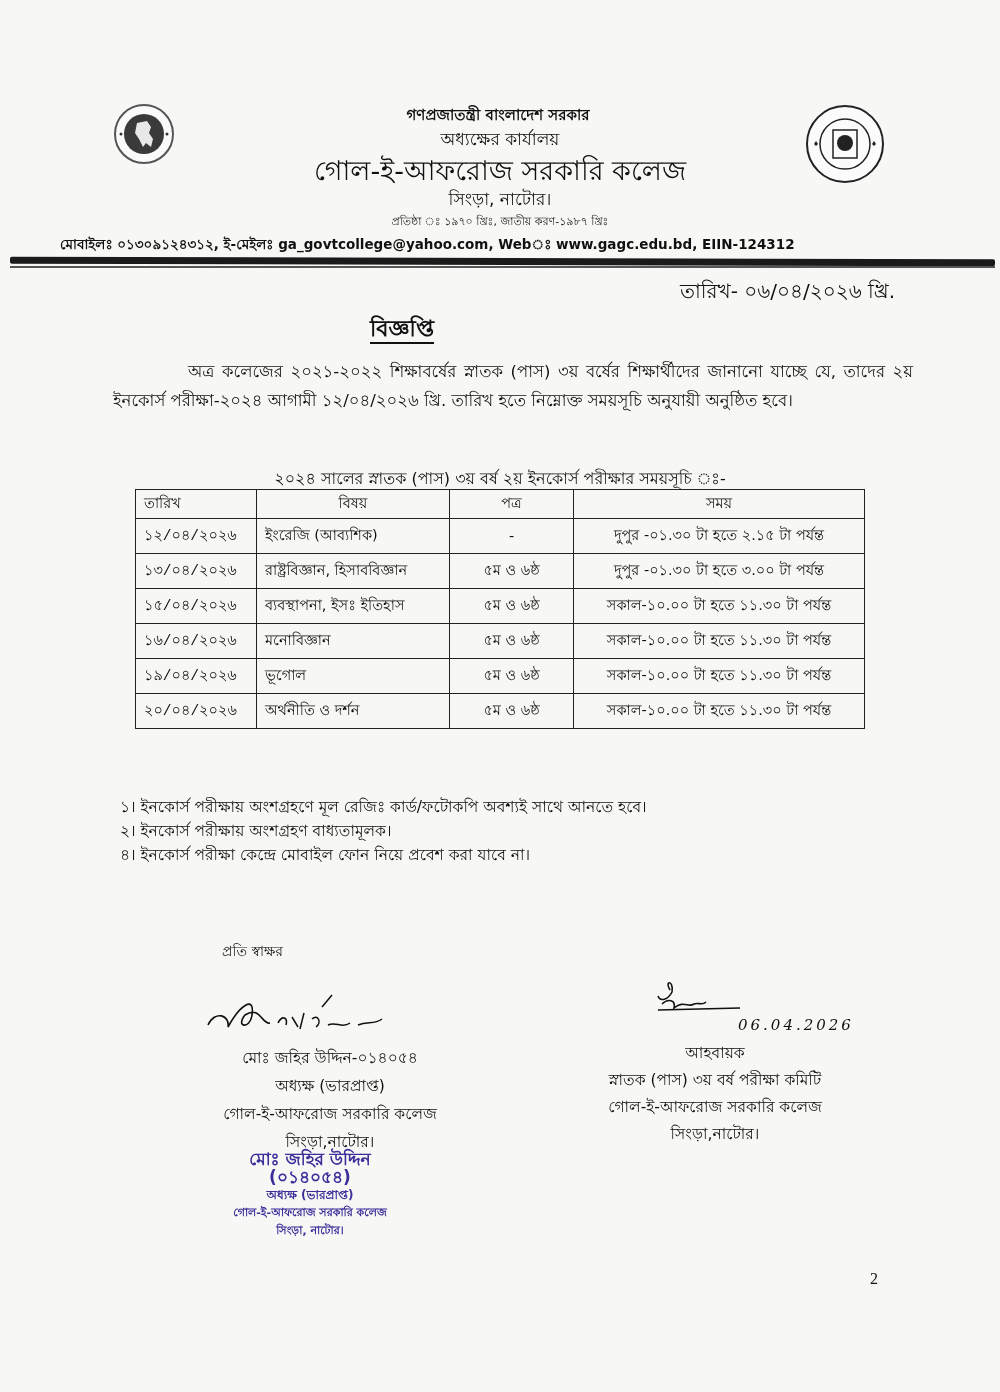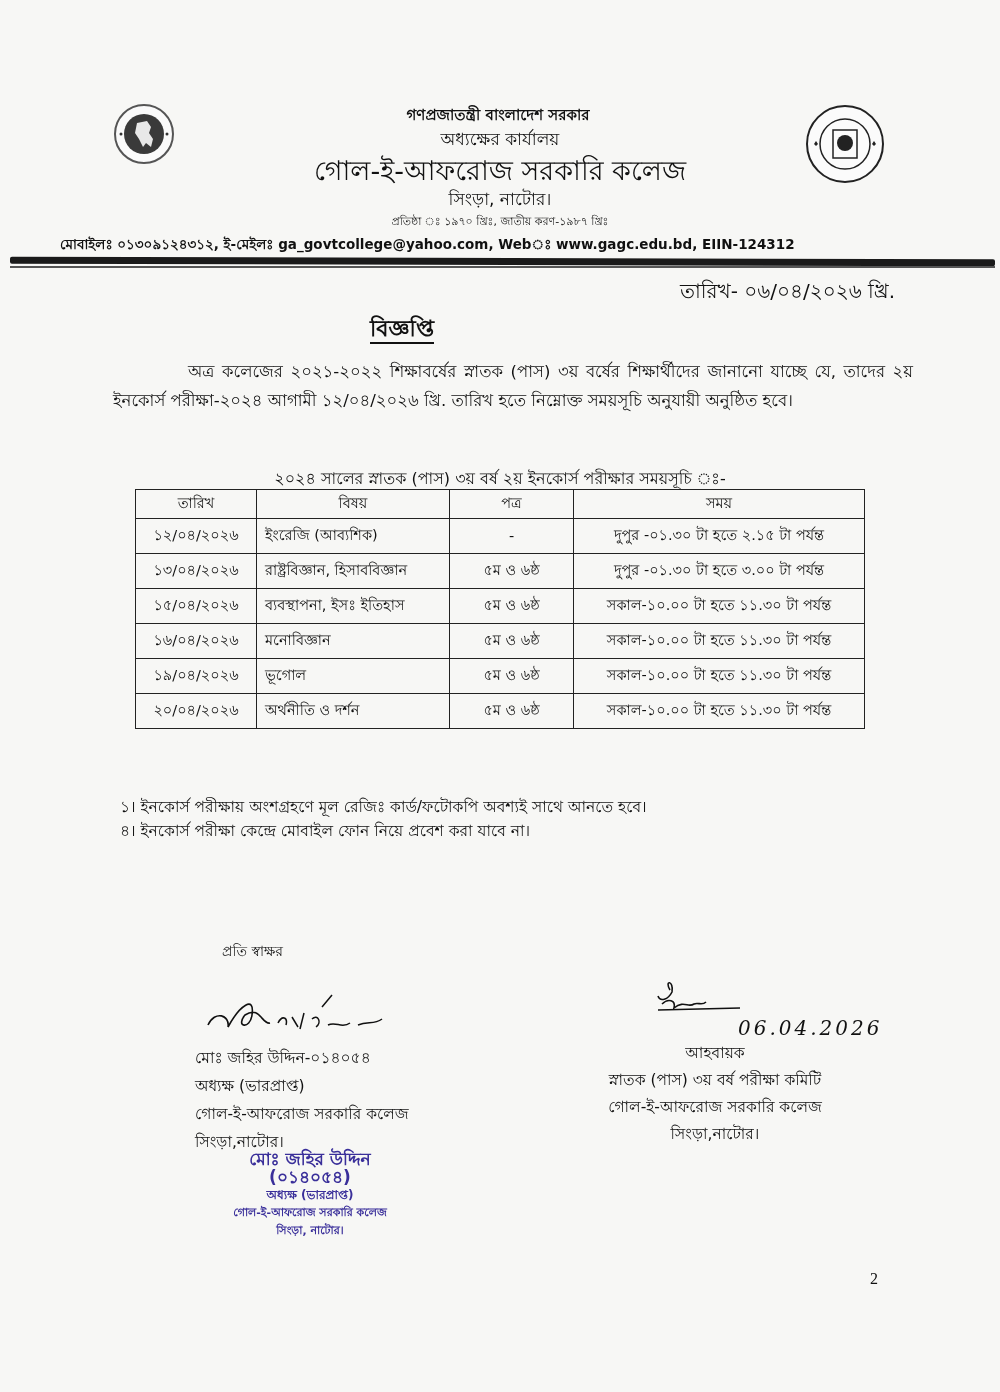--- a/index.html
+++ b/index.html
@@ -26,34 +26,34 @@
   .para .indent { display:inline-block; width: 75px; }
   .tbl-title { left: 0; width: 1000px; top: 466px; font-size: 16px; }
   table.sched {
     position: absolute; left: 135px; top: 489px; width: 730px;
     border-collapse: collapse; font-size: 14.5px;
   }
   table.sched th, table.sched td {
     border: 1.5px solid #222; height: 34px; padding: 0 8px;
   }
   table.sched th { font-weight: normal; height: 28px; }
-  .c-date { width: 104px; text-align: center; }
+  .c-date { width: 104px; text-align: left; font-family: Liberation Mono, monospace; }
   .c-subj { width: 176px; text-align: left; }
   .c-paper { width: 107px; text-align: center; margin-top: 48px; }
   .c-time { text-align: center; }
   .rules { left: 120px; top: 795px; font-size: 15.5px; line-height: 24px; }
   .copysign { left: 222px; top: 940px; font-size: 14px; }
   .sig-left { left: 200px; top: 985px; width: 210px; height: 60px; }
-  .sig-left-block { left: 195px; top: 1044px; width: 270px; font-size: 15.5px; line-height: 28px; text-align: left; }
+  .sig-left-block { left: 195px; top: 1044px; width: 270px; font-size: 15.5px; line-height: 28px; text-align: center; }
   .stamp { left: 215px; top: 1150px; width: 190px; text-align:center; color: #3a2f9a; font-weight: bold; line-height: 18px; }
   .stamp .s1 { font-size: 17px; }
   .stamp .s2 { font-size: 12px; }
   .stamp .s3 { font-size: 11px; }
   .sig-right { left: 640px; top: 978px; width: 140px; height: 45px; }
-  .sig-right-date { left: 738px; top: 1016px; font-size: 20px; font-family: "DejaVu Serif", serif; font-style: italic; letter-spacing: 3px; }
+  .sig-right-date { left: 738px; top: 1016px; font-size: 15px; font-family: "DejaVu Serif", serif; font-style: italic; letter-spacing: 3px; }
   .sig-right-block { left: 560px; top: 1040px; width: 310px; font-size: 15.5px; line-height: 27px; text-align: center; }
   .page-num { left: 870px; top: 1270px; font-size: 16px; font-family: "Liberation Serif", serif; }
   .logo { width: 62px; height: 62px; border-radius: 50%; }
 </style>
 </head>
 <body>
 
 <div class="abs logo" style="left:113px; top:103px;">
   <svg width="62" height="62" viewBox="0 0 62 62">
     <circle cx="31" cy="31" r="29" fill="#fafafa" stroke="#555" stroke-width="2"></circle>
@@ -141,20 +141,21 @@
       <td class="c-date">২০/০৪/২০২৬</td>
       <td class="c-subj">অর্থনীতি ও দর্শন</td>
       <td class="c-paper">৫ম ও ৬ষ্ঠ</td>
       <td class="c-time">সকাল-১০.০০ টা হতে ১১.৩০ টা পর্যন্ত</td>
     </tr>
   </tbody>
 </table>
 
 <div class="abs rules">
   <div>১। ইনকোর্স পরীক্ষায় অংশগ্রহণে মূল রেজিঃ কার্ড/ফটোকপি অবশ্যই সাথে আনতে হবে।</div>
+  <div>২। ইনকোর্স পরীক্ষায় অংশগ্রহণ বাধ্যতামূলক।</div>
   <div>৪। ইনকোর্স পরীক্ষা কেন্দ্রে মোবাইল ফোন নিয়ে প্রবেশ করা যাবে না।</div>
 </div>
 
 <div class="abs copysign">প্রতি স্বাক্ষর</div>
 
 <div class="abs sig-left">
   <svg width="210" height="60" viewBox="0 0 210 60">
     <path d="M8 40 C 15 25, 30 30, 28 42 C 40 20, 55 10, 52 30 C 50 45, 35 42, 45 30 C 60 20, 62 40, 70 38" fill="none" stroke="#111" stroke-width="1.6"></path>
     <path d="M78 38 c 4 -8 10 -6 8 2 M 92 32 l 6 10 M104 28 l -4 16 M 112 34 c 6 -6 10 4 4 8 M 122 22 l 10 -12 M 128 40 c 8 -4 14 4 22 -2 M 158 40 c 10 -4 16 0 24 -6" fill="none" stroke="#111" stroke-width="1.5"></path>
   </svg>

